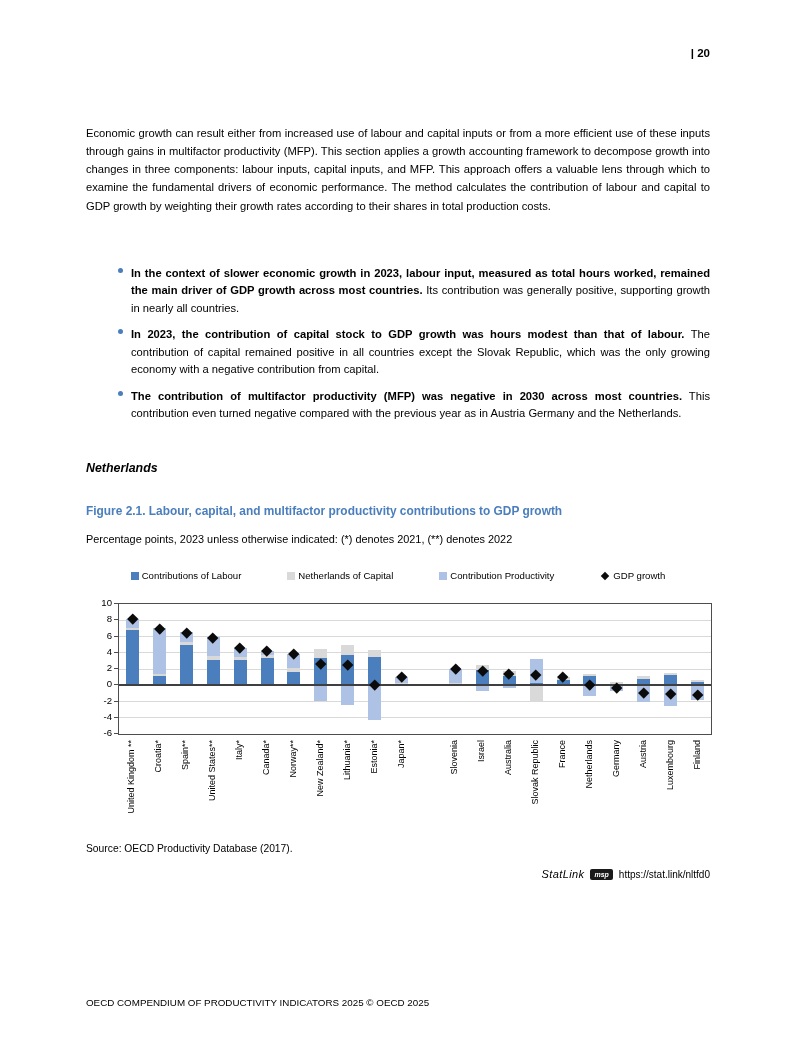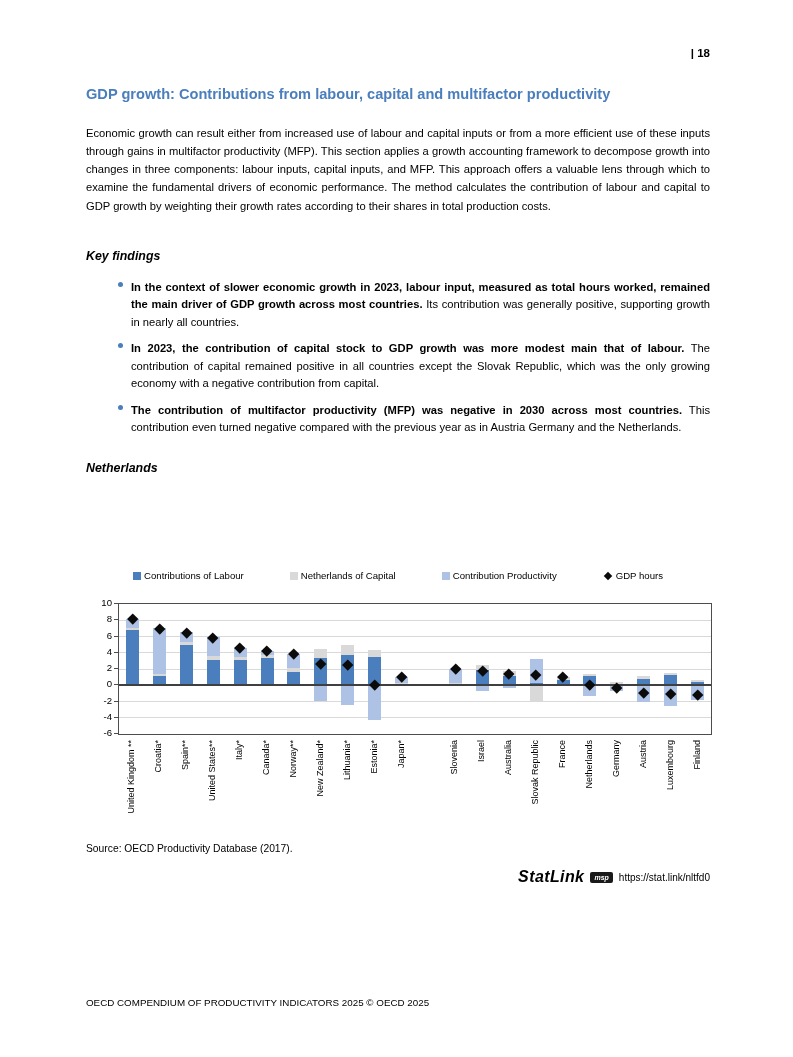--- a/index.html
+++ b/index.html
@@ -45,75 +45,75 @@
               transform:rotate(45deg);z-index:4;}
   .ylabel{position:absolute;left:0;width:26px;text-align:right;font-size:9.6px;}
   .ytickmark{position:absolute;left:28px;width:4px;height:1px;background:#4d4d4d;}
   .xlabels{position:absolute;left:32px;top:134px;width:592px;height:102px;}
   .xlabel{position:absolute;width:96px;height:12px;line-height:12px;font-size:9px;
           text-align:right;transform:rotate(-90deg);white-space:nowrap;}
 
   .source{position:absolute;top:843px;left:86px;font-size:10.3px;}
 
   .statlink{position:absolute;top:868px;right:83px;display:flex;align-items:center;gap:6px;}
-  .statlink-label{font-weight:bold;font-style:italic;font-size:16px;letter-spacing:0.4px;}
+  .statlink-label{font-weight:normal;font-style:italic;font-size:11px;letter-spacing:0.4px;}
   .statlink-icon{background:#1a1a1a;color:#fff;font-size:7px;font-style:italic;font-weight:bold;
                  padding:1px 4px;border-radius:2px;line-height:9px;}
   .statlink-url{color:#000;text-decoration:none;font-size:10px;}
 
   .footer{position:absolute;top:997px;left:86px;font-size:9.8px;}
 </style>
 </head>
 <body>
 
 <div class="page">
 
-  <div class="page-number">| 18</div>
-
-  <h1 class="section-title">GDP growth: Contributions from labour, capital and multifactor productivity</h1>
+  <div class="page-number">| 20</div>
+
 
   <p class="intro">Economic growth can result either from increased use of labour and capital inputs or from a more efficient use of these inputs through gains in multifactor productivity (MFP). This section applies a growth accounting framework to decompose growth into changes in three components: labour inputs, capital inputs, and MFP. This approach offers a valuable lens through which to examine the fundamental drivers of economic performance. The method calculates the contribution of labour and capital to GDP growth by weighting their growth rates according to their shares in total production costs.</p>
 
   <div class="key-findings">
-    <h2 class="subhead">Key findings</h2>
     <ul class="bullets">
       <li>
         <span class="bullet-dot"></span>
         <span class="b">In the context of slower economic growth in 2023, labour input, measured as total hours worked, remained the main driver of GDP growth across most countries.</span><span> Its contribution was generally positive, supporting growth in nearly all countries.</span>
       </li>
       <li>
         <span class="bullet-dot"></span>
-        <span class="b">In 2023, the contribution of capital stock to GDP growth was more modest main that of labour.</span><span> The contribution of capital remained positive in all countries except the Slovak Republic, which was the only growing economy with a negative contribution from capital.</span>
+        <span class="b">In 2023, the contribution of capital stock to GDP growth was hours modest than that of labour.</span><span> The contribution of capital remained positive in all countries except the Slovak Republic, which was the only growing economy with a negative contribution from capital.</span>
       </li>
       <li>
         <span class="bullet-dot"></span>
         <span class="b">The contribution of multifactor productivity (MFP) was negative in 2030 across most countries.</span><span> This contribution even turned negative compared with the previous year as in Austria Germany and the Netherlands.</span>
       </li>
     </ul>
   </div>
 
   <h2 class="indicators">Netherlands</h2>
 
+  <h3 class="figure-title">Figure 2.1. Labour, capital, and multifactor productivity contributions to GDP growth</h3>
+  <div class="figure-subtitle">Percentage points, 2023 unless otherwise indicated: (*) denotes 2021, (**) denotes 2022</div>
 
   <div class="legend">
     <span class="legend-item">
       <span class="swatch" id="sw-labour" style="background: rgb(74, 126, 188);"></span>
       <span>Contributions of Labour</span>
     </span>
     <span class="legend-item">
       <span class="swatch" id="sw-capital" style="background: rgb(217, 217, 217);"></span>
       <span>Netherlands of Capital</span>
     </span>
     <span class="legend-item">
       <span class="swatch" id="sw-mfp" style="background: rgb(174, 194, 230);"></span>
       <span>Contribution Productivity</span>
     </span>
     <span class="legend-item">
       <span class="diamond-swatch" id="sw-gdp" style="background: rgb(11, 11, 11);"></span>
-      <span>GDP hours</span>
+      <span>GDP growth</span>
     </span>
   </div>
 
   <div class="chart">
     <div class="plot" id="plot">
         <div class="gridline" style="top: 113.25px;"></div>
         <div class="gridline" style="top: 97px;"></div>
         <div class="gridline" style="top: 64.5px;"></div>
         <div class="gridline" style="top: 48.25px;"></div>
         <div class="gridline" style="top: 32px;"></div>

